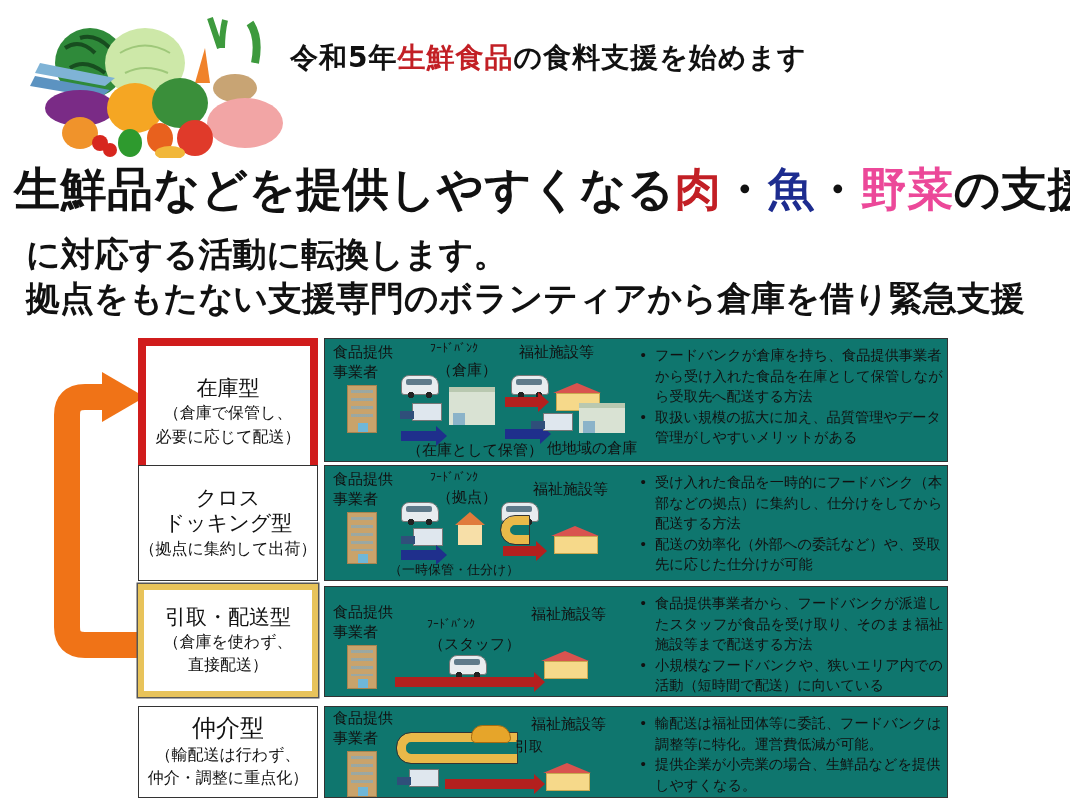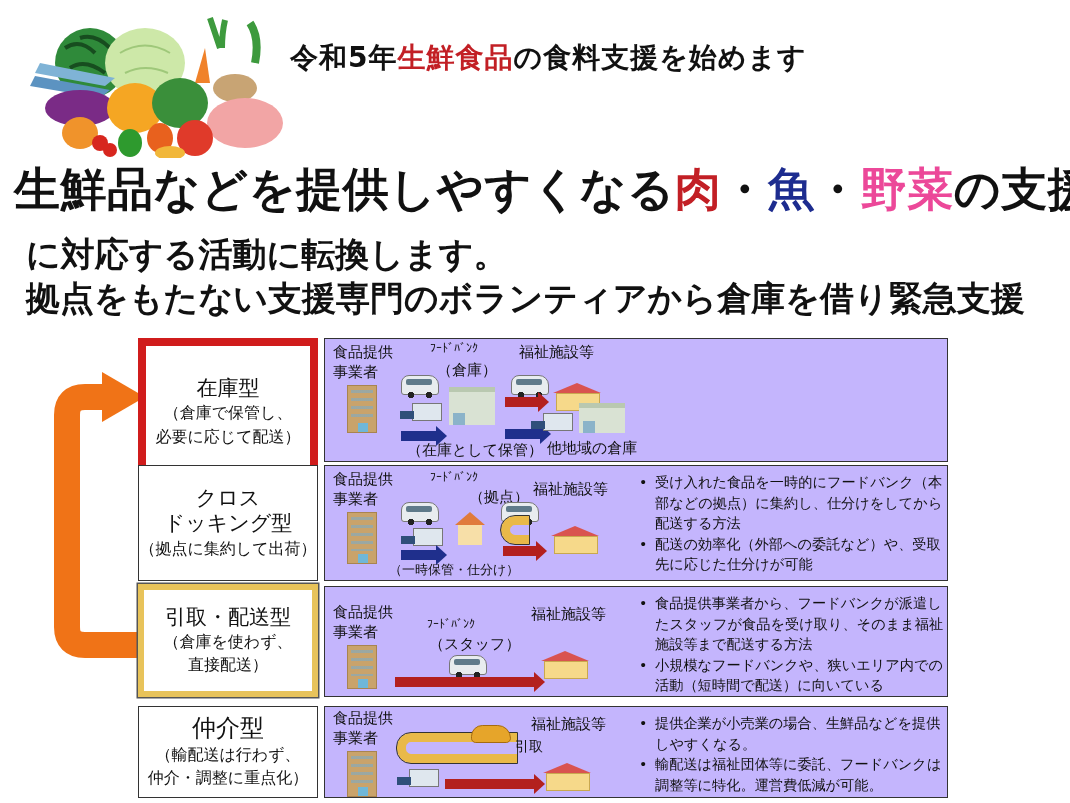--- a/index.html
+++ b/index.html
@@ -25,21 +25,21 @@
   .typebox { left: 138px; width: 180px; background: #fff; border: 1.5px solid #333; text-align: center; display: flex; flex-direction: column; justify-content: center; align-items: center; }
   .typebox .name { font-size: 21px; font-weight: normal; line-height: 1.2; }
   .typebox .sub { font-size: 16px; line-height: 1.45; }
   .tb1 { top: 338px; height: 148px; border: 8px solid #d01c1c; }
   .tb2 { top: 465px; height: 116px; }
   .tb3 { top: 584px; height: 113px; border: 6px solid #e8c35a; box-shadow: 0 0 0 1.5px #555; }
   .tb4 { top: 706px; height: 92px; }
   .tb4 .name { font-size: 24px; }
 
   
-  .flowbox { left: 324px; width: 624px; border: 1.5px solid #333; background: #c4b5fd; }
+  .flowbox { left: 324px; width: 624px; border: 1.5px solid #333; background: #0f766e; }
   .fb1 { top: 338px; height: 124px; }
   .fb2 { top: 465px; height: 116px; }
   .fb3 { top: 586px; height: 111px; }
   .fb4 { top: 706px; height: 92px; }
 
   .lbl { position: absolute; font-size: 15px; line-height: 1.3; white-space: nowrap; }
   .small { font-size: 12px; text-align: right; }
 
   .bullets { position: absolute; left: 310px; top: 6px; width: 312px; font-size: 14.2px; line-height: 20.5px; }
   .bullets li { list-style: none; padding-left: 20px; position: relative; }
@@ -165,30 +165,34 @@
   <div class="warehouse" style="left:124px; top:48px;"></div>
   <div class="lbl" style="left:194px; top:4px;">福祉施設等</div>
   <div class="van" style="left:186px; top:36px;"></div>
   <div class="arrow a-red" style="left:180px; top:58px; width:34px;"></div>
   <div class="facility" style="left:228px; top:44px;"></div>
   <div class="arrow a-blue" style="left:180px; top:90px; width:36px;"></div>
   <div class="truck" style="left:206px; top:74px;"></div>
   <div class="warehouse" style="left:254px; top:64px; height:30px;"></div>
   <div class="lbl" style="left:82px; top:102px;">（在庫として保管）</div>
   <div class="lbl" style="left:222px; top:100px;">他地域の倉庫</div>
+  <ul class="bullets">
+    <li>フードバンクが倉庫を持ち、食品提供事業者から受け入れた食品を在庫として保管しながら受取先へ配送する方法</li>
+    <li>取扱い規模の拡大に加え、品質管理やデータ管理がしやすいメリットがある</li>
+  </ul>
 </div>
 
 <div class="abs flowbox fb2">
   <div class="lbl" style="left:8px; top:4px;">
       <div>食品提供</div>
       <div>事業者</div>
     </div>
   <div class="bldg" style="left:22px; top:46px; height:52px;"></div>
   <div class="lbl small" style="left:105px; top:4px;">ﾌｰﾄﾞﾊﾞﾝｸ</div>
-  <div class="lbl" style="left:112px; top:22px;margin-left:32px;">（拠点）</div>
+  <div class="lbl" style="left:112px; top:22px;">（拠点）</div>
   <div class="van" style="left:76px; top:36px;"></div>
   <div class="truck" style="left:76px; top:62px;"></div>
   <div class="arrow a-blue" style="left:76px; top:84px; width:36px;"></div>
   <div class="house" style="left:130px; top:46px;"></div>
   <div class="lbl" style="left:208px; top:14px;">福祉施設等</div>
   <div class="van" style="left:176px; top:36px;"></div>
   <div class="uturn" style="left:176px; top:50px; width:28px; height:28px;"></div>
   <div class="arrow a-red" style="left:178px; top:80px; width:34px;"></div>
   <div class="facility" style="left:226px; top:60px;"></div>
   <div class="lbl small" style="left:64px; top:96px; font-size:13px;">（一時保管・仕分け）</div>
@@ -223,16 +227,16 @@
     </div>
   <div class="bldg" style="left:22px; top:44px; height:46px;"></div>
   <div class="uturn" style="left:72px; top:26px; width:120px; height:30px;"></div>
   <div class="car" style="left:146px; top:18px;"></div>
   <div class="lbl" style="left:190px; top:30px; font-size:14px;">引取</div>
   <div class="truck" style="left:72px; top:62px;"></div>
   <div class="arrow a-red" style="left:120px; top:72px; width:90px;"></div>
   <div class="lbl" style="left:206px; top:8px;">福祉施設等</div>
   <div class="facility" style="left:218px; top:56px;"></div>
   <ul class="bullets">
+    <li>輸配送は福祉団体等に委託、フードバンクは調整等に特化。運営費低減が可能。</li>
     <li>提供企業が小売業の場合、生鮮品などを提供しやすくなる。</li>
-    <li>輸配送は福祉団体等に委託、フードバンクは調整等に特化。運営費低減が可能。</li>
   </ul>
 </div>
 
 </body></html>

